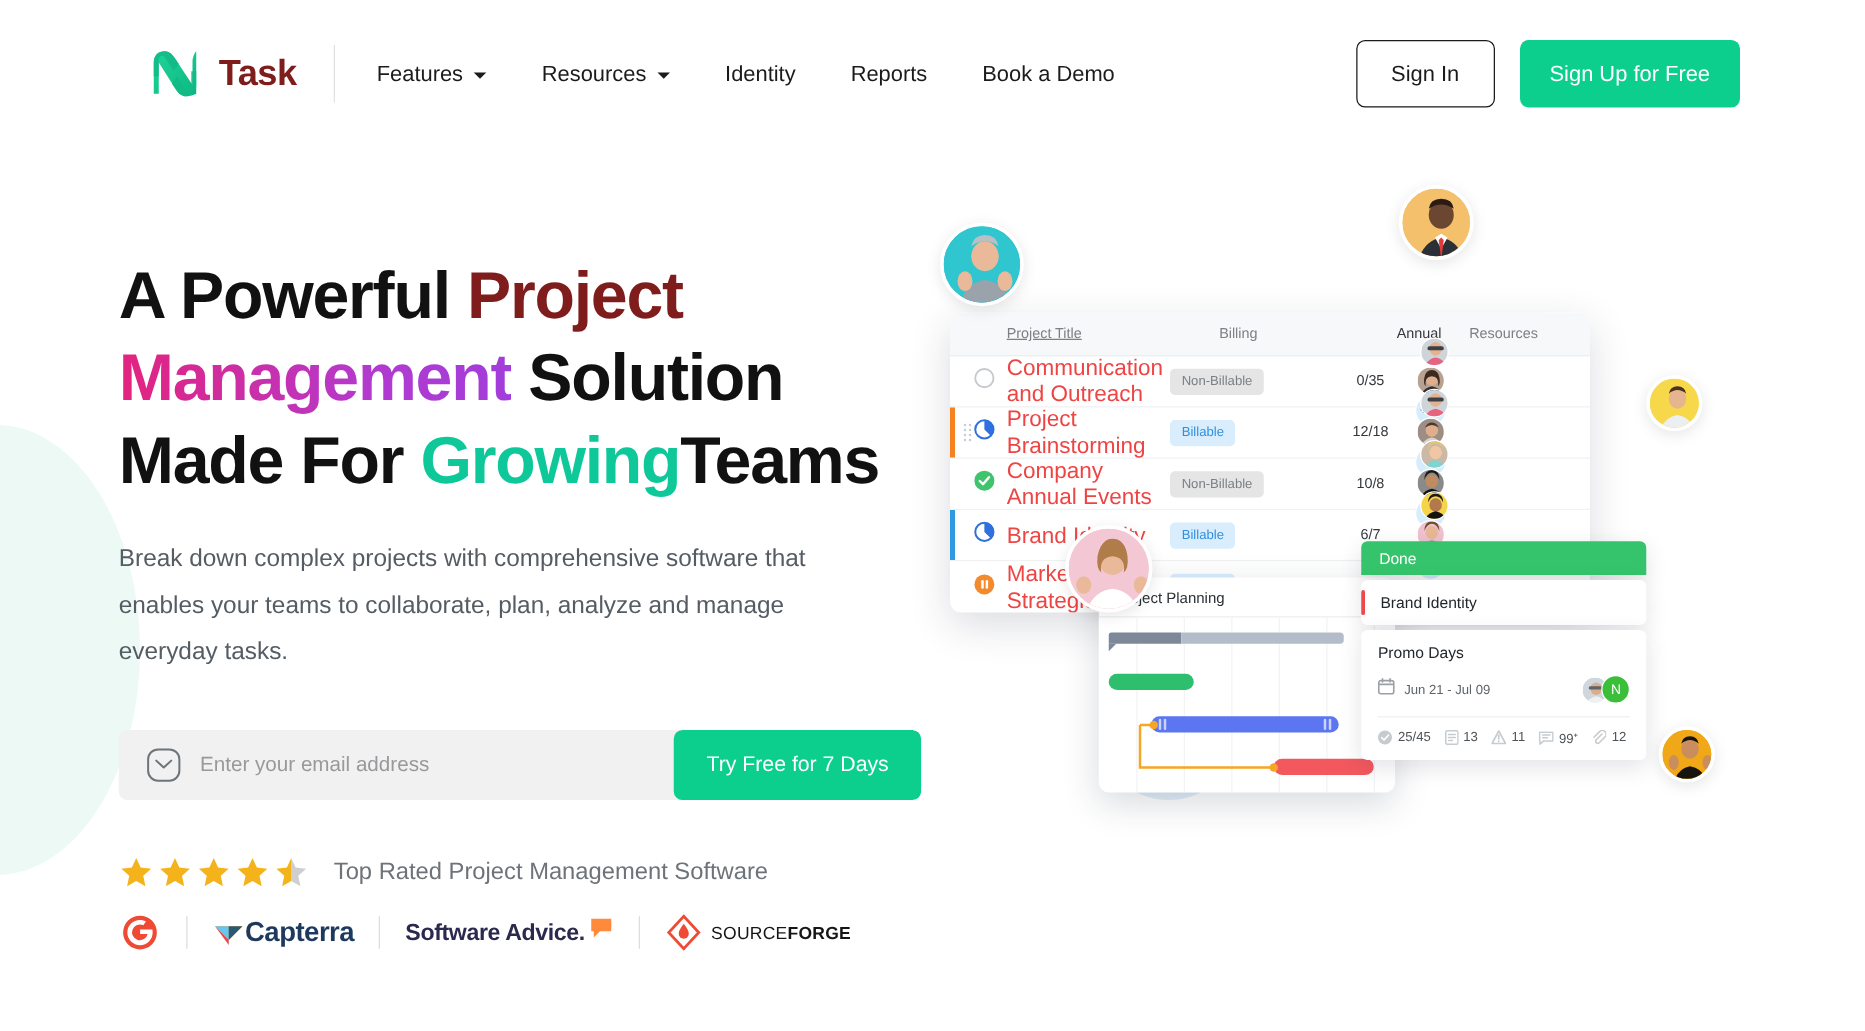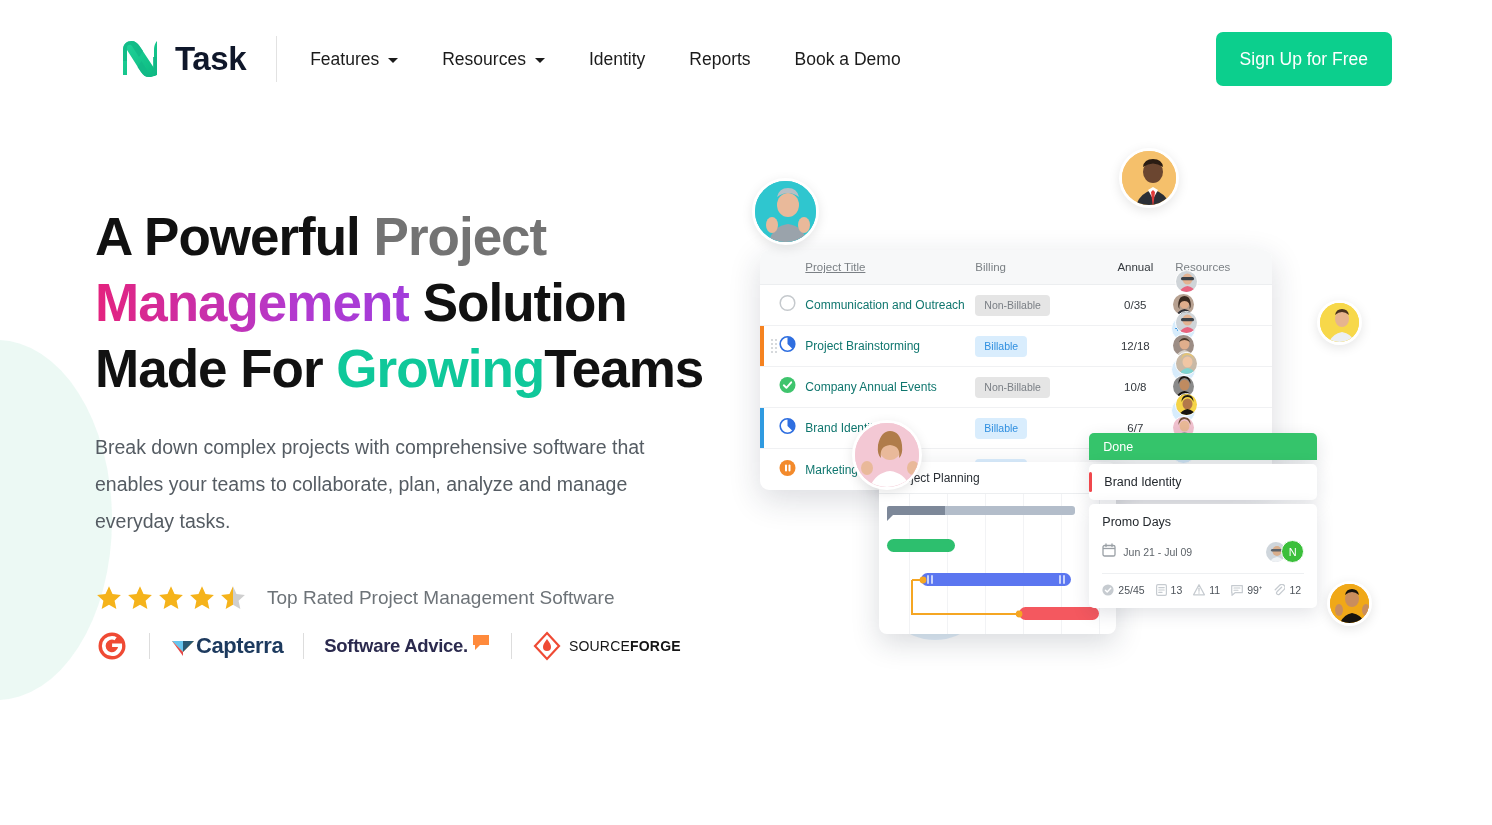--- a/index.html
+++ b/index.html
@@ -25,21 +25,21 @@
 
   
   .header {
     position: relative; z-index: 30;
     height: 118px; display: flex; align-items: center;
     padding: 0 100px 0 118px;
   }
   .brand { display: flex; align-items: center; gap: 13px; }
   .logo-mark { width: 44px; height: 40px; display:block; }
   .brand-name {
-    font-size: 33px; font-weight: 700; color: #0f172a; letter-spacing: -0.4px;
+    font-size: 29px; font-weight: 700; color: #7f1d1d; letter-spacing: -0.4px;
   }
   .nav-divider {
     width: 1px; height: 46px; background: #e2e2e2; margin: 0 33px 0 30px;
   }
   .nav { display: flex; align-items: center; gap: 0; }
   .nav-item {
     display: flex; align-items: center; gap: 9px;
     font-size: 17.5px; color: #1b1b1b; cursor: pointer;
     padding: 6px 0; margin-right: 44px; white-space: nowrap;
   }
@@ -63,21 +63,21 @@
     display:flex; align-items:center; justify-content:center;
   }
 
   
   .hero { position: relative; z-index: 10; display: flex; padding: 0 0 0 95px; }
   .hero-left { width: 660px; padding-top: 86px; }
   h1.hero-title {
     font-size: 53px; line-height: 66px; font-weight: 700;
     color: #111111; letter-spacing: -1px;
   }
-  .w-project { color: #737373; }
+  .w-project { color: #7f1d1d; }
   .w-management {
     background: linear-gradient(90deg,#e4237e 0%, #b23ad0 65%, #a23ddb 100%);
     -webkit-background-clip: text; background-clip: text; color: transparent;
   }
   .w-growing { color: #0fc89a; }
   .hero-sub {
     margin-top: 27px; font-size: 19.5px; line-height: 37px; color: #555c63;
     max-width: 600px;
   }
   .email-form {
@@ -131,21 +131,21 @@
   .tc-head {
     display: flex; align-items: center; height: 35px;
     background: #f7f8f9; font-size: 11.5px; color: #7b8085;
     border-bottom: 1px solid #eceef0;
   }
   .tc-row {
     display: flex; align-items: center; height: 41px;
     border-bottom: 1px solid #f0f1f3; position: relative;
   }
   .tc-row:last-child { border-bottom: none; }
-  .c-title { width: 215px; padding-left: 45px; font-size: 12px; color: #0f766e; }
+  .c-title { width: 176px; padding-left: 45px; font-size: 18px; color: #ef4444; }
   .c-head-title { width: 215px; padding-left: 45px; text-decoration: underline; }
   .c-bill  { width: 120px; display: flex; justify-content: flex-start; }
   .c-tasks { width: 80px; text-align: center; font-size: 11.5px; color: #33383d; }
   .c-res   { width: 97px; display: flex; align-items: center; }
   .pill {
     display:inline-flex; align-items:center; justify-content:center;
     height: 21px; padding: 0 9px; border-radius: 4px; font-size: 10.5px;
   }
   .pill-nb { background: #e5e5e5; color: #7a7f85; }
   .pill-b  { background: #d9edfd; color: #2f8fe0; }
@@ -262,36 +262,47 @@
       </div>
       <div class="nav-item">
         <span>Reports</span>
       </div>
       <div class="nav-item">
         <span>Book a Demo</span>
       </div>
     </nav>
 
     <div class="header-actions">
+      <button class="btn-signin">Sign In</button>
       <button class="btn-signup">Sign Up for Free</button>
     </div>
   </div>
 
   <div class="hero">
 
     <div class="hero-left">
 
       <h1 class="hero-title">
         <span>A Powerful </span><span class="w-project">Project</span>
         <span class="w-management">Management</span><span> Solution</span>
         <span>Made For </span><span class="w-growing">Growing</span><span>Teams</span>
       </h1>
 
       <p class="hero-sub">Break down complex projects with comprehensive software that enables your teams to collaborate, plan, analyze and manage everyday tasks.</p>
 
+      <form class="email-form">
+        <span class="mail-icon">
+          <svg width="30" height="30" viewBox="0 0 30 30" xmlns="http://www.w3.org/2000/svg">
+            <rect x="2.5" y="2.5" width="25" height="25" rx="8" fill="none" stroke="#6f7478" stroke-width="1.6"></rect>
+            <path d="M9 11.5 L15 17 L21 11.5" fill="none" stroke="#6f7478" stroke-width="1.6" stroke-linecap="round" stroke-linejoin="round"></path>
+          </svg>
+        </span>
+        <input class="email-input" type="text" placeholder="Enter your email address" style="">
+        <button class="btn-try">Try Free for 7 Days</button>
+      </form>
 
       <div class="rating-row">
         <div class="stars">
           <svg width="28" height="28" viewBox="0 0 24 24">
               <path d="M12 2l3 6.6 7.2.8-5.4 4.9 1.5 7.1L12 17.8 5.7 21.4l1.5-7.1L1.8 9.4 9 8.6z" fill="#f5b31b"></path>
             </svg>
           <svg width="28" height="28" viewBox="0 0 24 24">
               <path d="M12 2l3 6.6 7.2.8-5.4 4.9 1.5 7.1L12 17.8 5.7 21.4l1.5-7.1L1.8 9.4 9 8.6z" fill="#f5b31b"></path>
             </svg>
           <svg width="28" height="28" viewBox="0 0 24 24">

